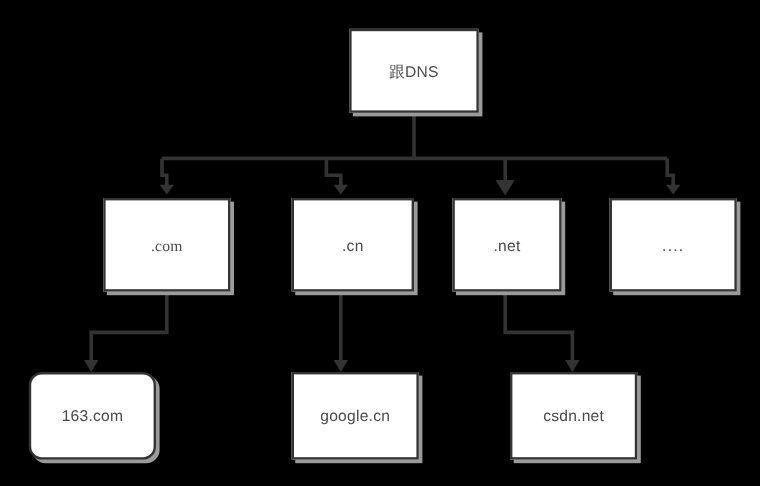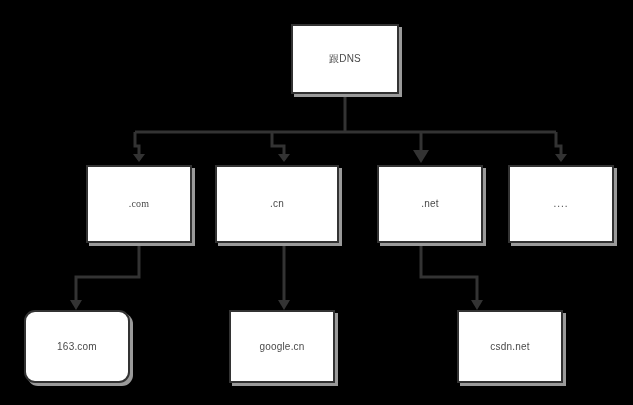--- a/index.html
+++ b/index.html
@@ -27,35 +27,35 @@
     background: #ffffff;
     border: 2px solid #333333;
     box-sizing: border-box;
     display: flex;
     align-items: center;
     justify-content: center;
     box-shadow: 3px 3px 0 0 #9a9a9a;
     z-index: 5;
   }
   .node-label {
-    font-size: 10px;
+    font-size: 13px;
     color: #4a4a4a;
     line-height: 1;
     white-space: nowrap;
     letter-spacing: 0.2px;
     text-align: center;
   }
   .node-root  { left: 291px; top: 24px;  width: 108px; height: 70px; }
   .node-com   { left: 86px;  top: 165px; width: 106px; height: 78px; font-family: Liberation Serif, serif; }
-  .node-cn    { left: 215px; top: 165px; width: 124px; height: 78px; }
-  .node-net   { left: 377px; top: 165px; width: 106px; height: 78px; }
+  .node-cn    { left: 243px; top: 165px; width: 102px; height: 78px; }
+  .node-net   { left: 377px; top: 165px; width: 91px; height: 78px; }
   .node-dots  { left: 508px; top: 165px; width: 106px; height: 78px; }
   .node-163   { left: 24px;  top: 310px; width: 106px; height: 73px; border-radius: 11px; }
-  .node-goog  { left: 229px; top: 310px; width: 106px; height: 73px; }
-  .node-csdn  { left: 425px; top: 310px; width: 106px; height: 73px; margin-left: 32px; }
+  .node-goog  { left: 243px; top: 310px; width: 106px; height: 73px; }
+  .node-csdn  { left: 425px; top: 310px; width: 106px; height: 73px; }
   .dots-label { letter-spacing: 1px; }
 </style>
 </head>
 <body>
 
 <div id="canvas">
 
   <svg class="svg-layer" viewBox="0 0 633 405" xmlns="http://www.w3.org/2000/svg">
     <g stroke="#333333" stroke-width="3" fill="none" stroke-linecap="butt">
 

